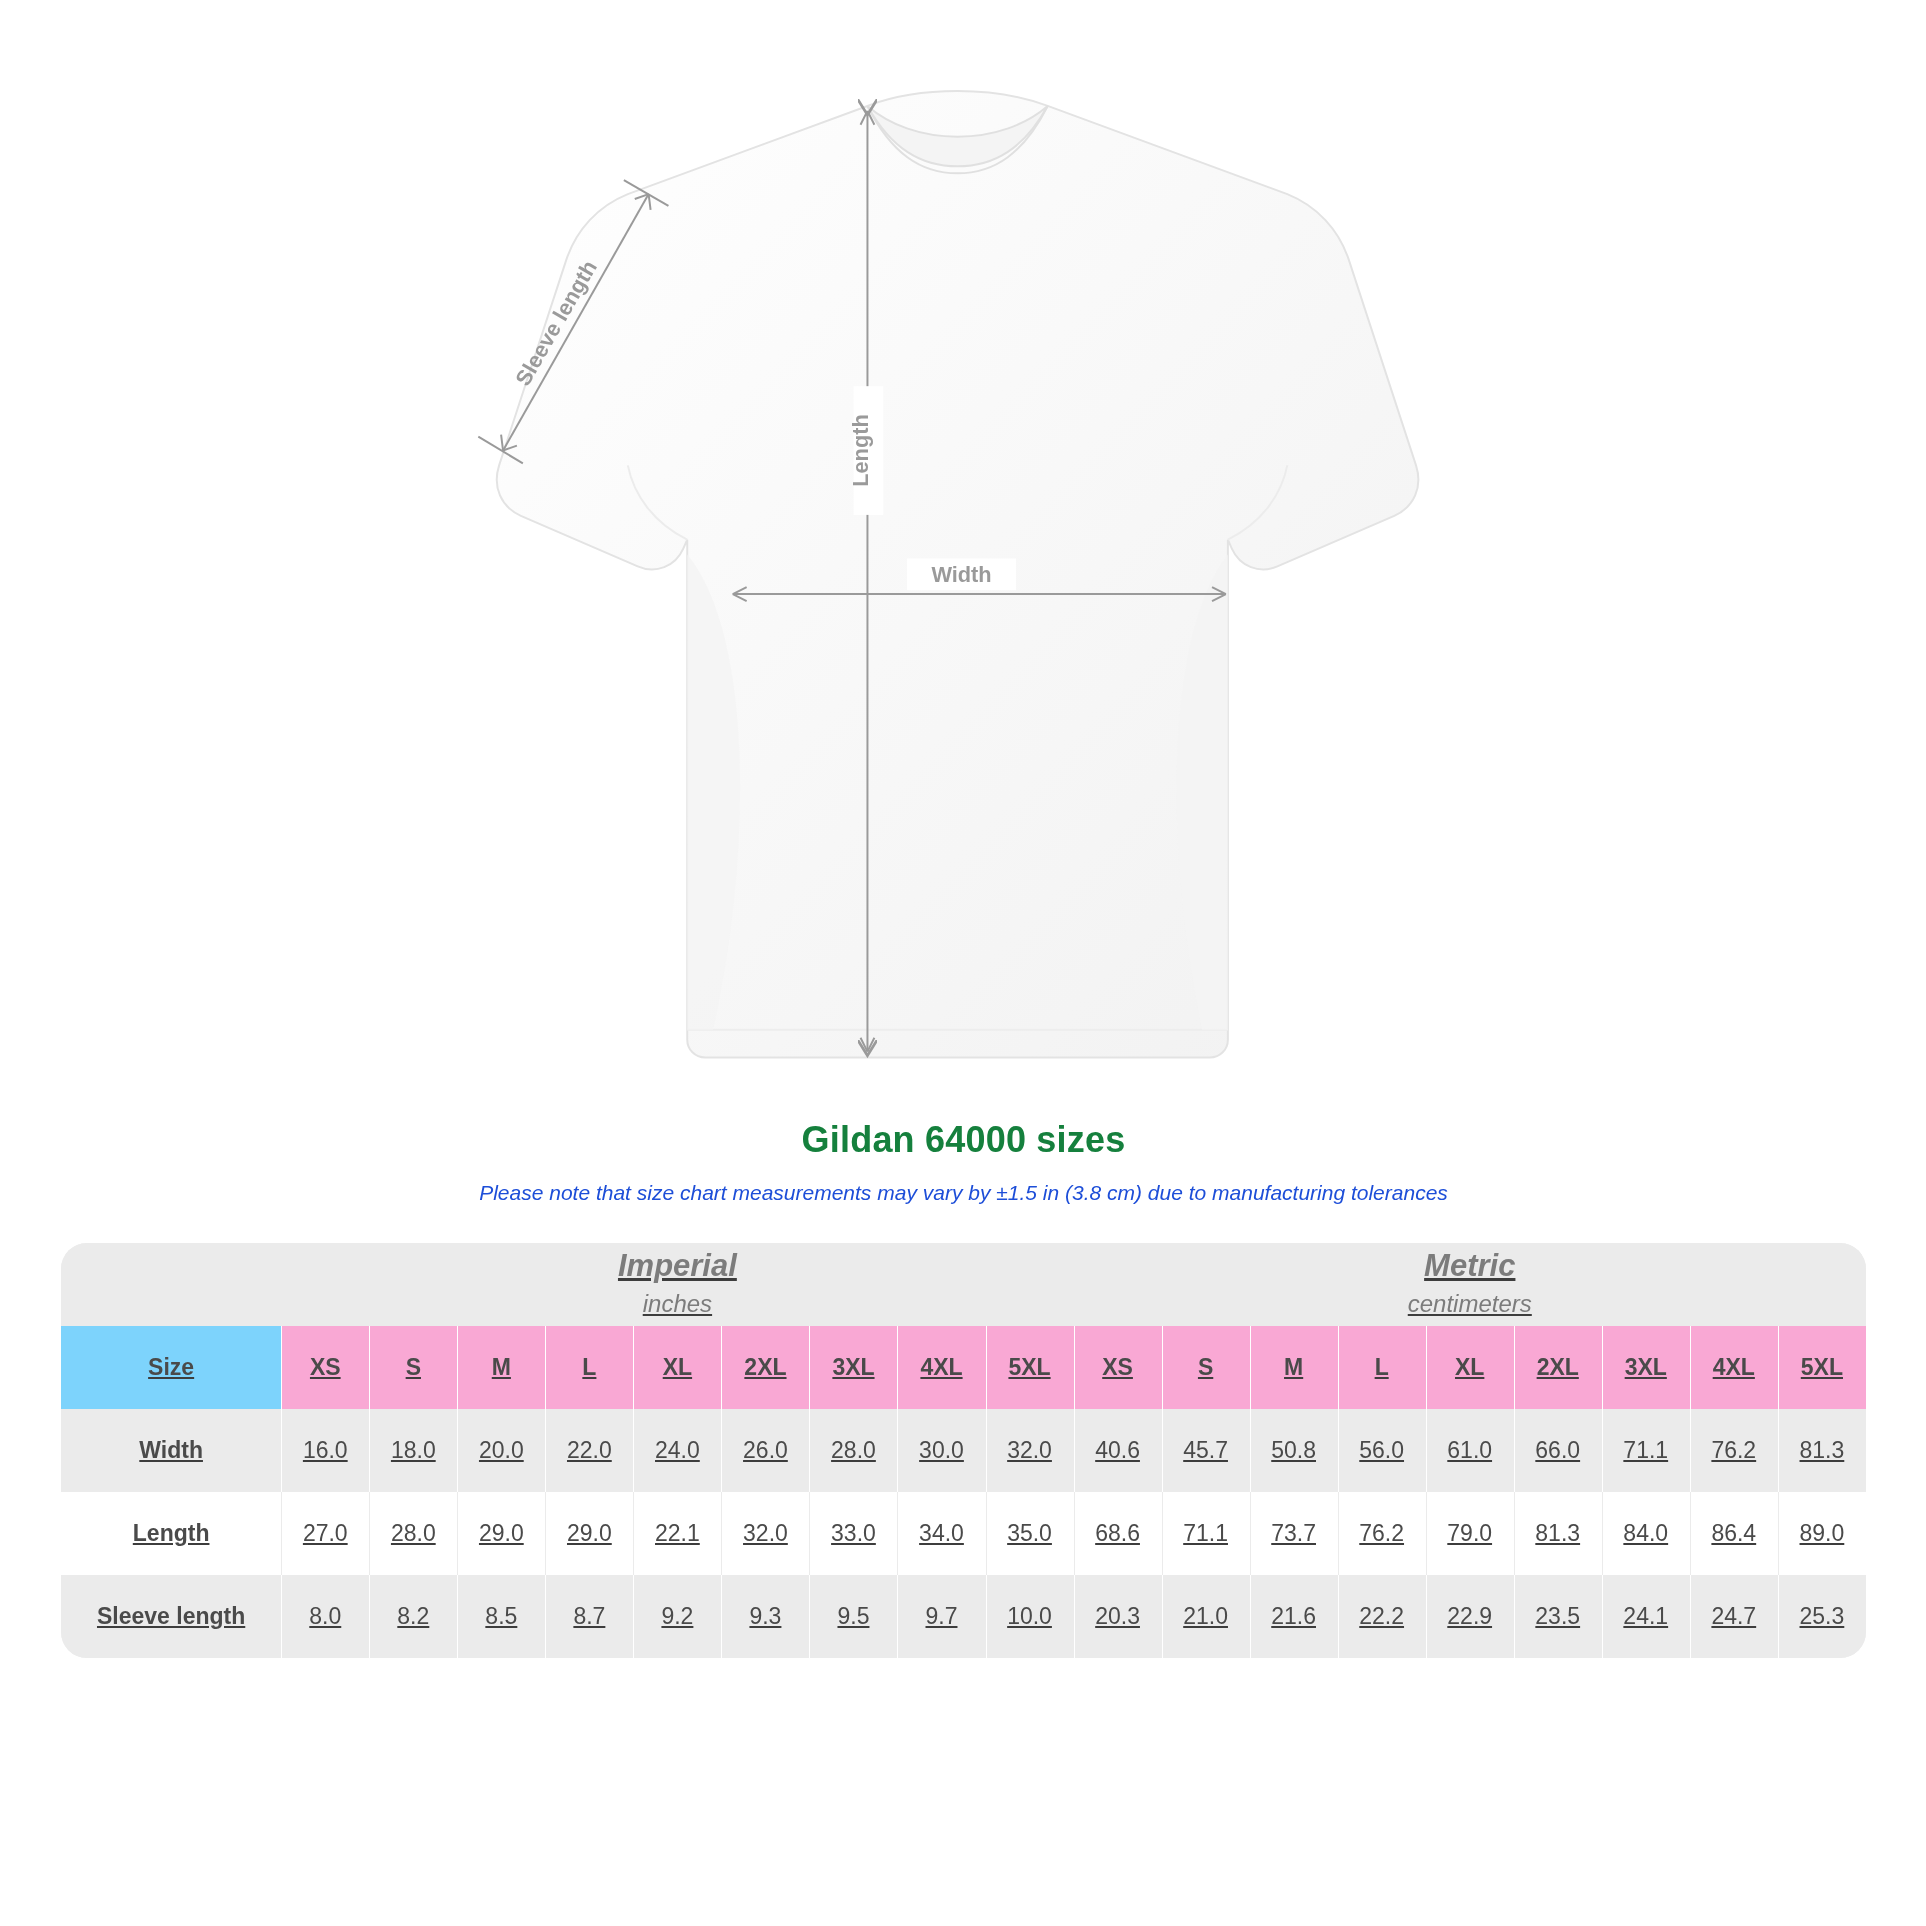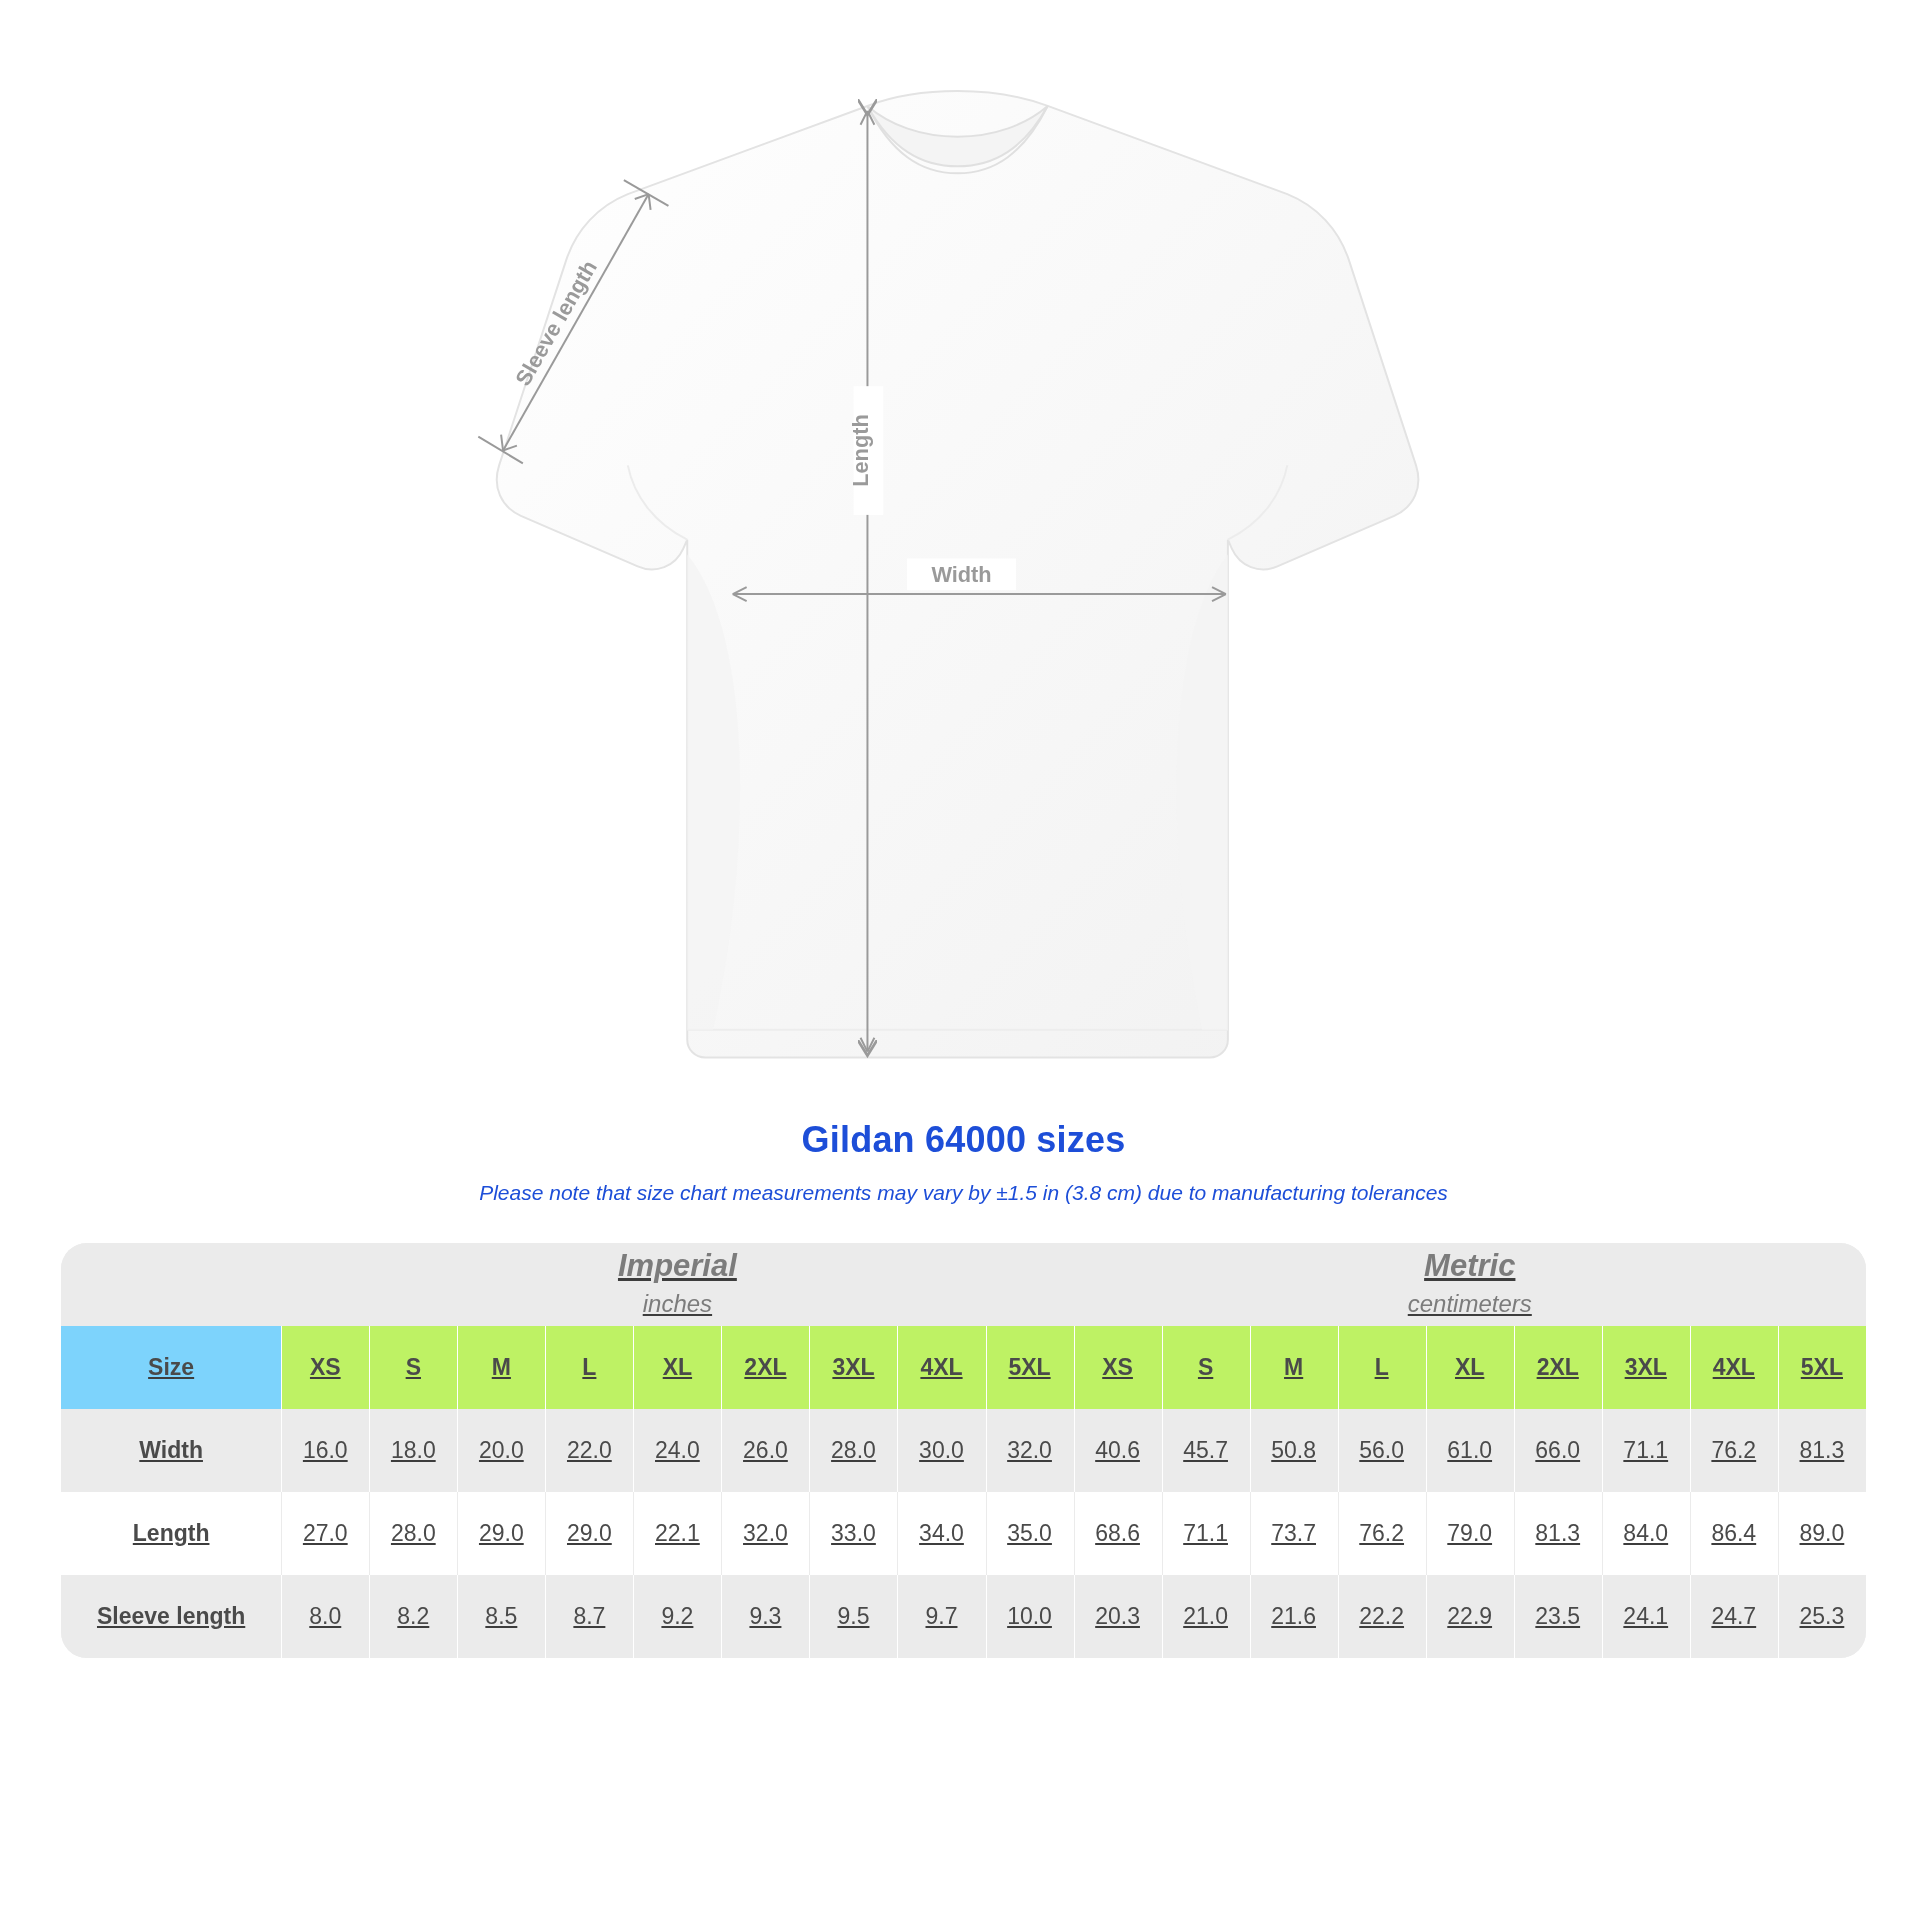--- a/index.html
+++ b/index.html
@@ -33,21 +33,21 @@
   }
 
   
   .title-block {
     text-align: center;
     margin-top: 10px;
   }
   .chart-title {
     font-size: 36px;
     font-weight: bold;
-    color: #1d4ed8;
+    color: #15803d;
     letter-spacing: 0.2px;
   }
   .chart-note {
     font-size: 21px;
     font-style: italic;
     color: #1d4ed8;
     margin-top: 20px;
   }
 
   
@@ -87,21 +87,21 @@
   }
   .unit-sub {
     font-size: 24px;
     font-style: italic;
     color: #7c7c7c;
     line-height: 1.5;
   }
 
   
   .head-row td {
-    background: #bef264;
+    background: #f9a8d4;
     font-weight: bold;
     color: #585858;
     font-size: 24px;
     height: 91px;
   }
   .head-row td.rowlabel {
     background: #7dd3fc;
     color: #4a4a4a;
   }
 

